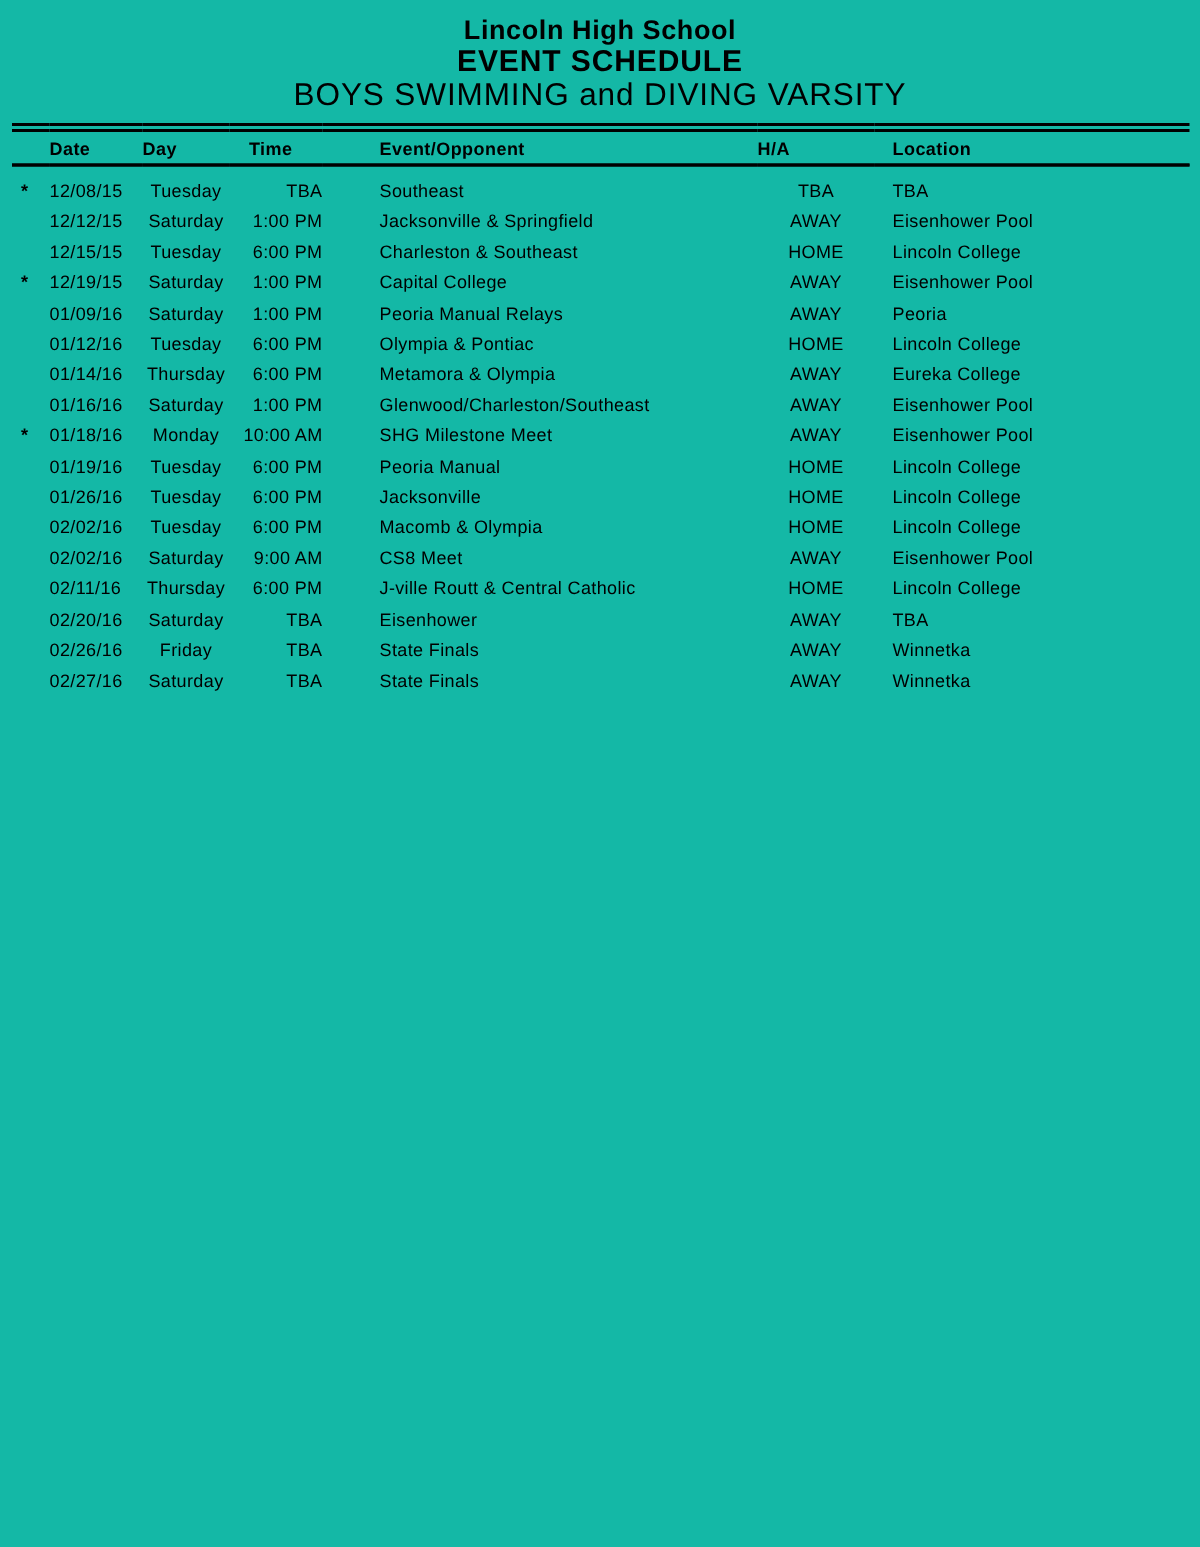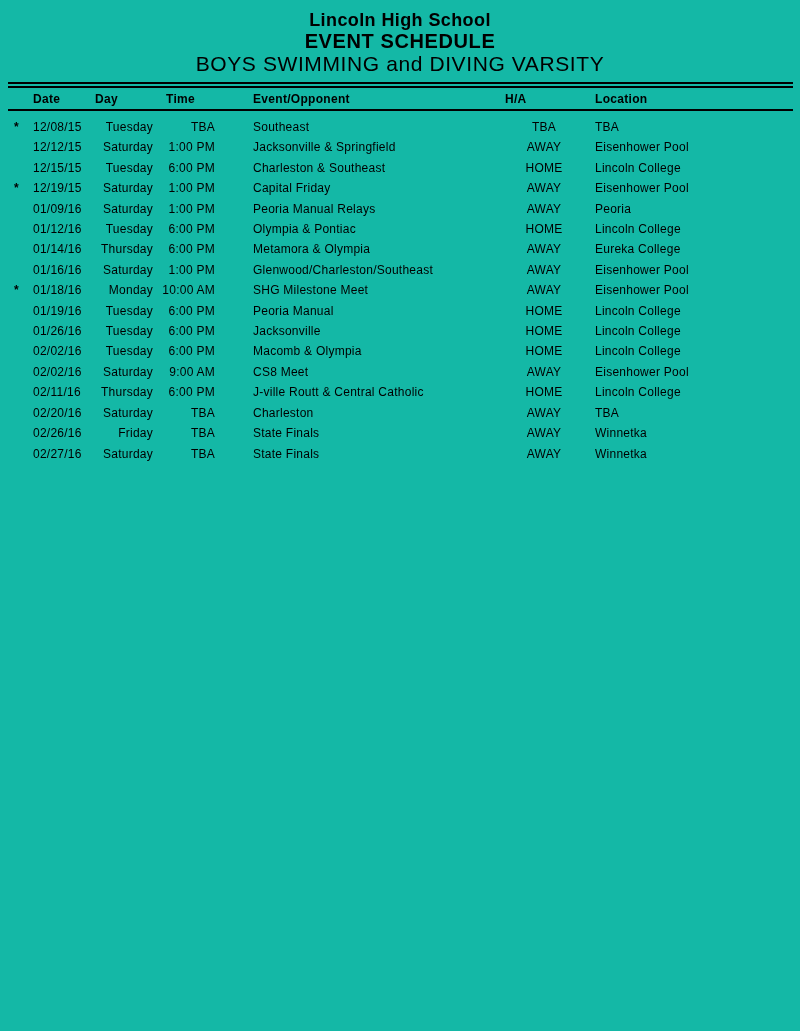--- a/index.html
+++ b/index.html
@@ -61,21 +61,21 @@
     height: 20.4px;
     vertical-align: middle;
     white-space: nowrap;
     overflow: hidden;
   }
   table.schedule tbody tr:first-child td { padding-top: 6px; }
   
   .col-star     { text-align: left;  padding-left: 6px !important; }
   td.col-star   { font-weight: bold; }
   .col-date     { text-align: left; }
-  td.col-day    { text-align: right; }
+  td.col-day    { text-align: center; }
   th.col-day    { text-align: right; padding-right: 11px !important; }
   td.col-time   { text-align: right; }
   th.col-time   { text-align: left;  padding-left: 13px !important; }
   .col-event    { padding-left: 38px !important; text-align: left; }
   .col-ha       { text-align: center; }
   .col-location { padding-left: 12px !important; text-align: left; }
   
   .footer {
     position: absolute;
     left: 8px;
@@ -151,21 +151,21 @@
           <td class="col-time">6:00 PM</td>
           <td class="col-event">Charleston &amp; Southeast</td>
           <td class="col-ha">HOME</td>
           <td class="col-location">Lincoln College</td>
         </tr>
         <tr>
           <td class="col-star">*</td>
           <td class="col-date">12/19/15</td>
           <td class="col-day">Saturday</td>
           <td class="col-time">1:00 PM</td>
-          <td class="col-event">Capital Friday</td>
+          <td class="col-event">Capital College</td>
           <td class="col-ha">AWAY</td>
           <td class="col-location">Eisenhower Pool</td>
         </tr>
         <tr>
           <td class="col-star"></td>
           <td class="col-date">01/09/16</td>
           <td class="col-day">Saturday</td>
           <td class="col-time">1:00 PM</td>
           <td class="col-event">Peoria Manual Relays</td>
           <td class="col-ha">AWAY</td>
@@ -250,21 +250,21 @@
           <td class="col-time">6:00 PM</td>
           <td class="col-event">J-ville Routt &amp; Central Catholic</td>
           <td class="col-ha">HOME</td>
           <td class="col-location">Lincoln College</td>
         </tr>
         <tr>
           <td class="col-star"></td>
           <td class="col-date">02/20/16</td>
           <td class="col-day">Saturday</td>
           <td class="col-time">TBA</td>
-          <td class="col-event">Charleston</td>
+          <td class="col-event">Eisenhower</td>
           <td class="col-ha">AWAY</td>
           <td class="col-location">TBA</td>
         </tr>
         <tr>
           <td class="col-star"></td>
           <td class="col-date">02/26/16</td>
           <td class="col-day">Friday</td>
           <td class="col-time">TBA</td>
           <td class="col-event">State Finals</td>
           <td class="col-ha">AWAY</td>

